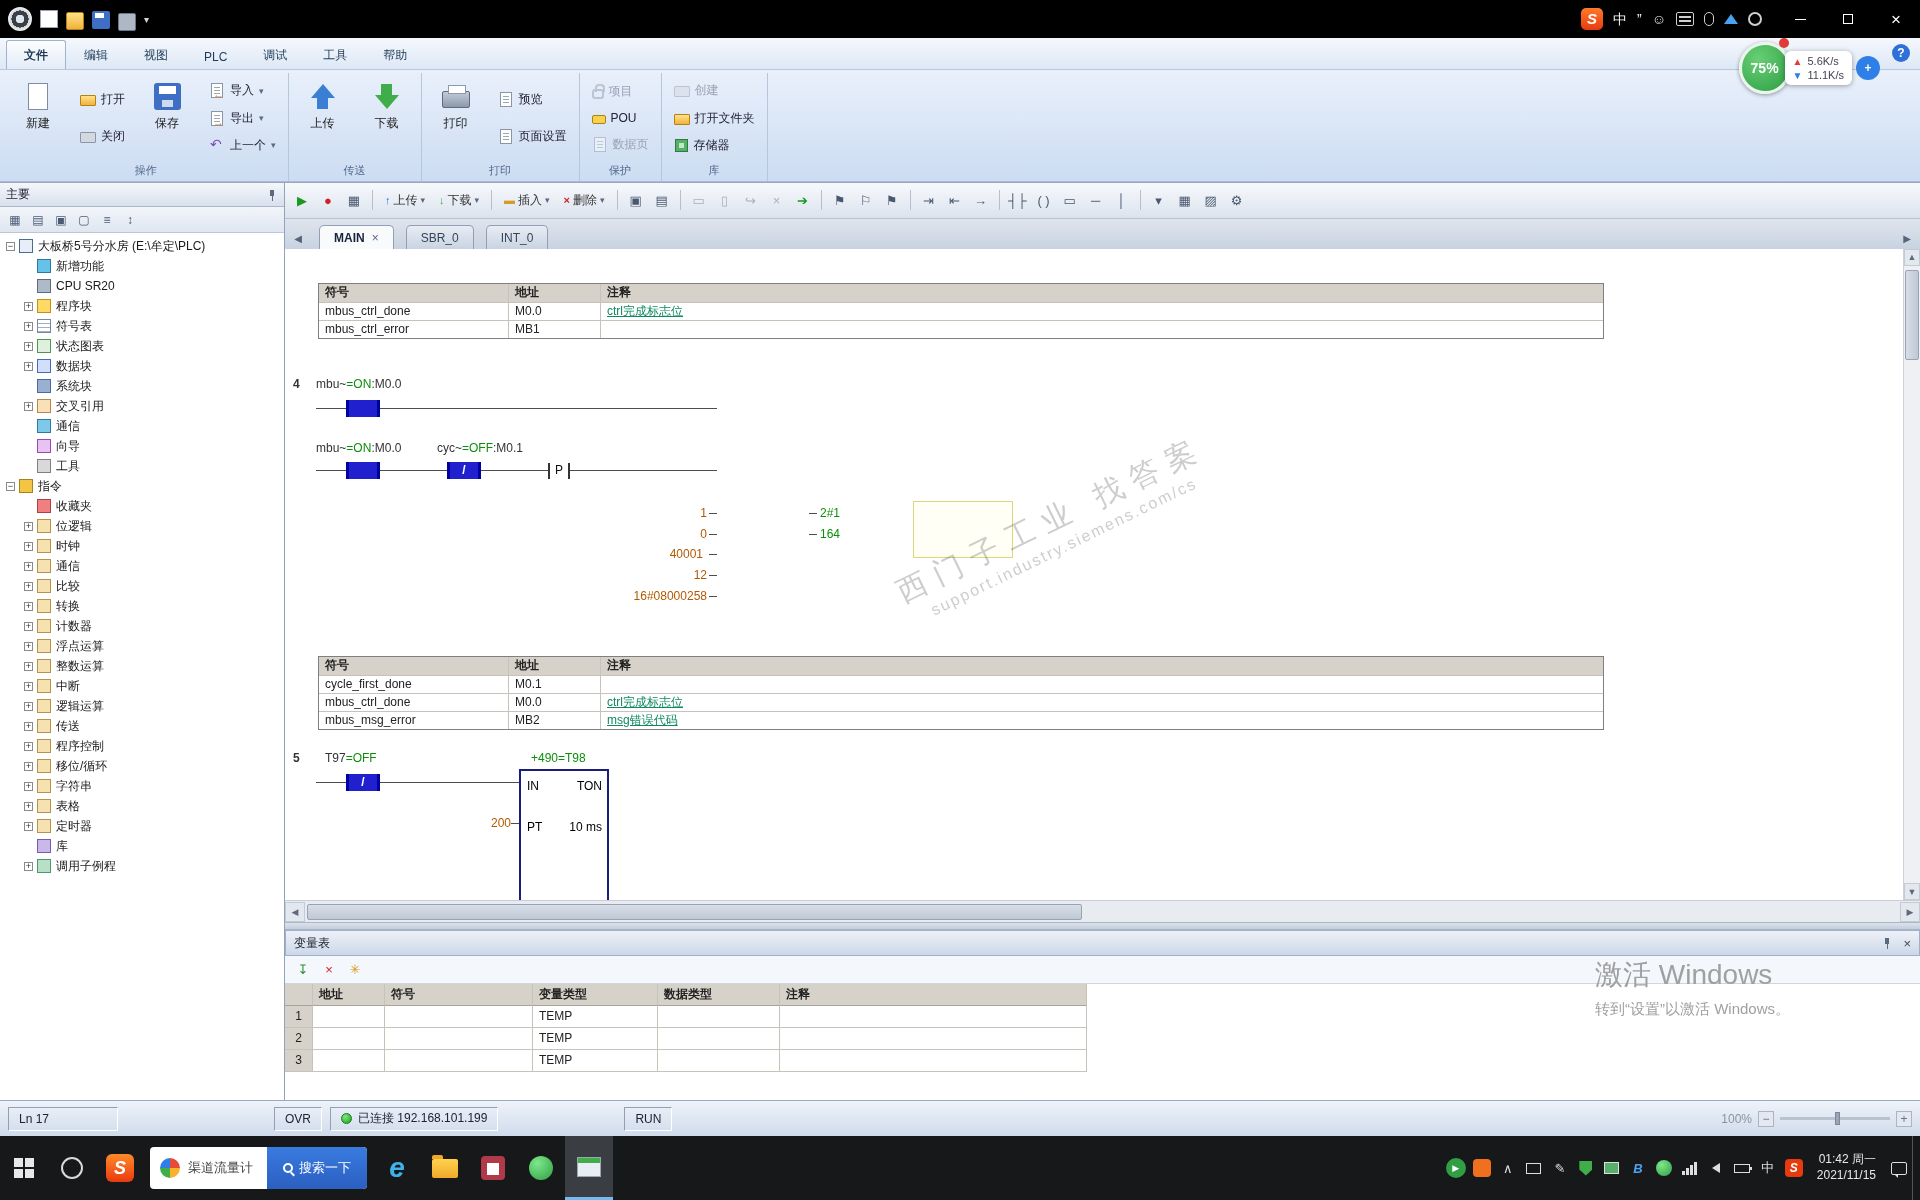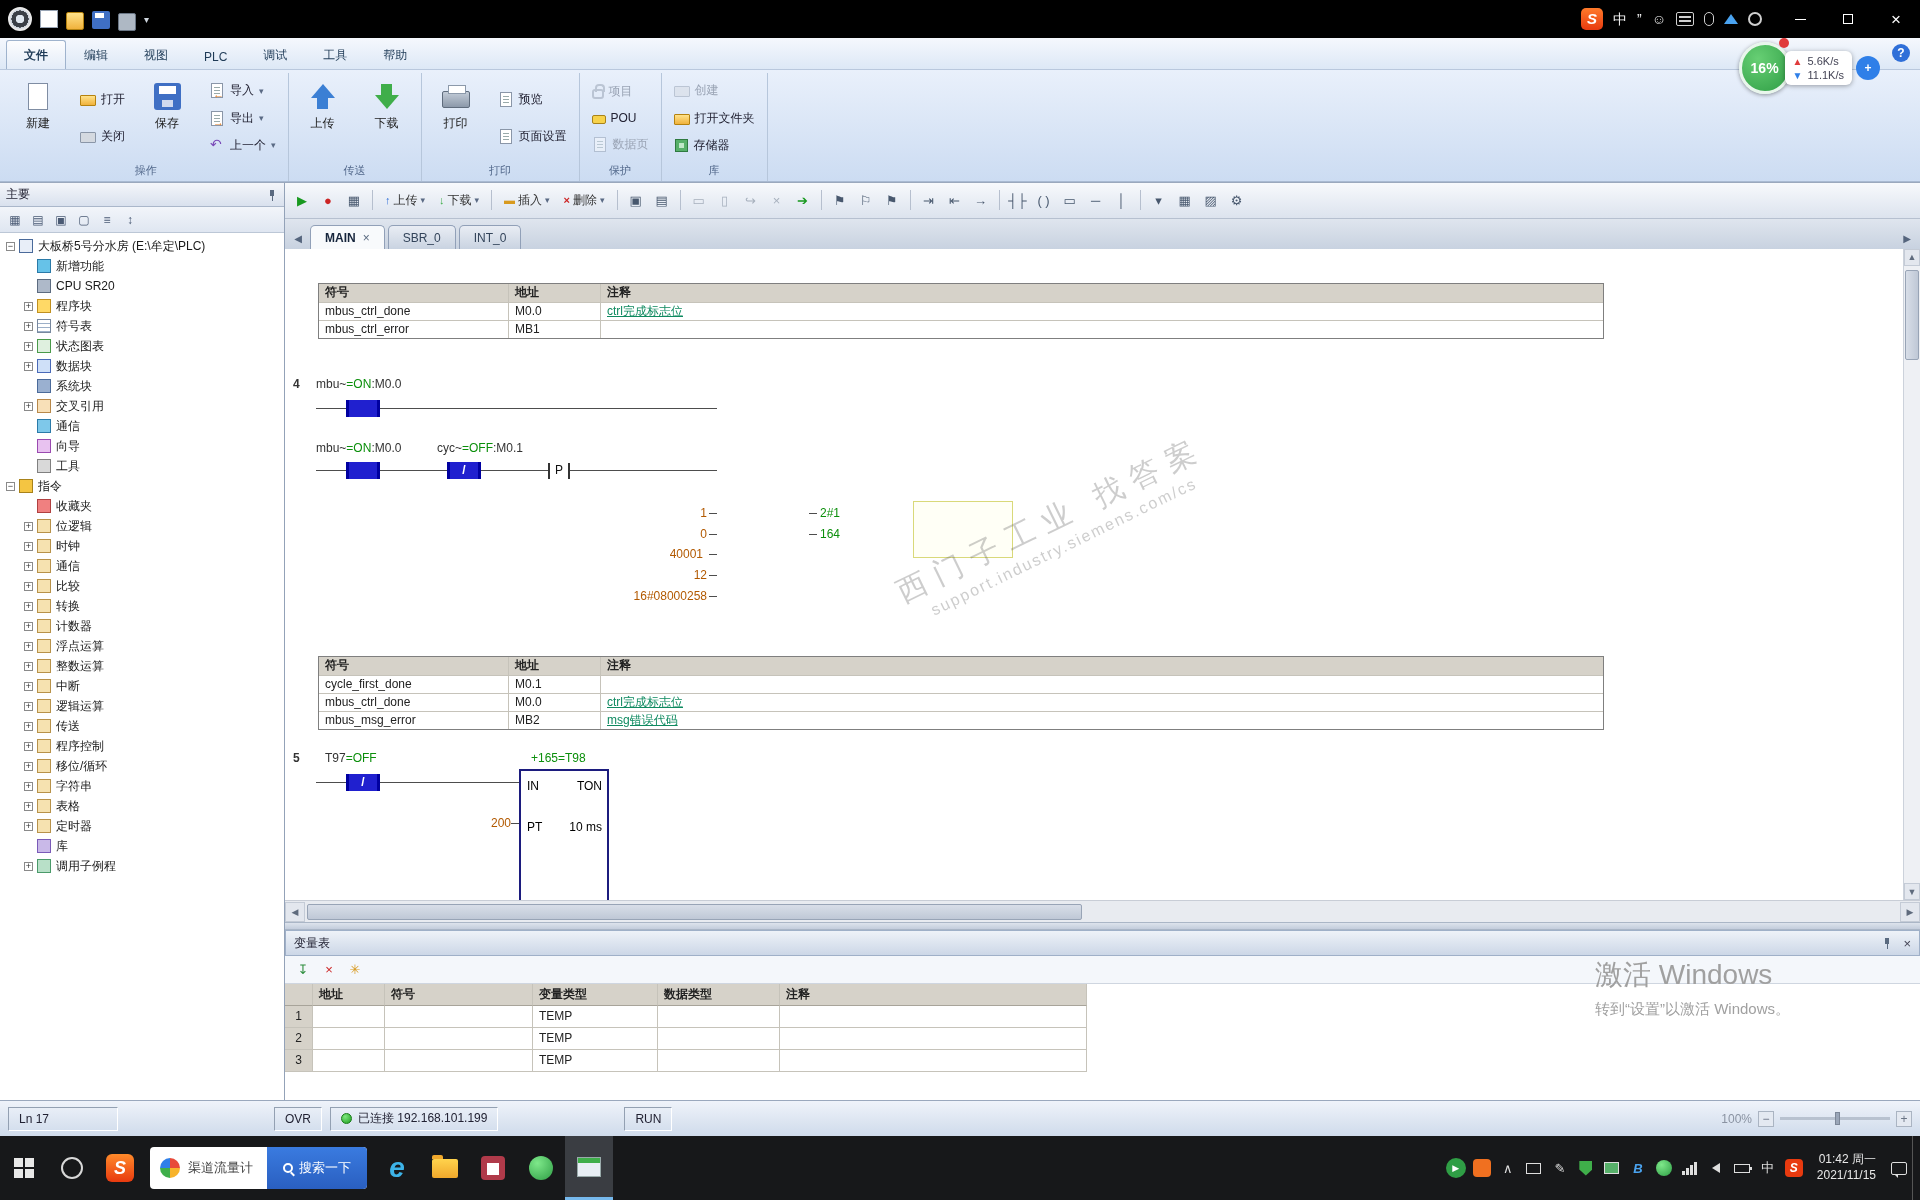--- a/index.html
+++ b/index.html
@@ -133,21 +133,21 @@
   .tbi.red::before{color:#cc2424}
   .tbi.dim::before{color:#a7b0bd}
   .tbsep{width:1px;height:20px;background:#b6bfce;margin:0 4px}
   .tbtext{display:flex;align-items:center;gap:3px;padding:2px 5px;border:1px solid transparent;border-radius:2px;color:#333}
   .tbtext .mini{font-size:11px;font-weight:bold}
   .mini.blue{color:#2f6fd8}.mini.grn{color:#3fae4a}.mini.yel{color:#d89a1f}.mini.red{color:#cc2424}
 
   
   .tabbar{height:30px;background:linear-gradient(#dfe5ee,#c8d2e0);display:flex;align-items:flex-end;padding:0 4px;position:relative}
   .tabnav{width:18px;height:20px;display:flex;align-items:center;justify-content:center;color:#55657d;font-size:10px}
-  .tab{padding:5px 14px 4px;margin-left:3px;background:linear-gradient(#e9edf4,#c9d3e1);border:1px solid #91a0b8;border-bottom:none;border-radius:5px 5px 0 0;color:#33445a;display:flex;align-items:center;gap:7px}
+  .tab{padding:5px 14px 4px;margin-left:12px;background:linear-gradient(#e9edf4,#c9d3e1);border:1px solid #91a0b8;border-bottom:none;border-radius:5px 5px 0 0;color:#33445a;display:flex;align-items:center;gap:7px}
   .tab.active{background:#f8fafc;font-weight:bold;color:#16253c}
   .tab .x{color:#5a6a80;font-weight:normal}
   .tabnav.right{margin-left:auto}
 
   
   .viewport{position:relative;height:652px;background:#fff;overflow:hidden}
   .symtable{position:absolute;border:1px solid #7f7f7f;background:#fff}
   .symrow{display:flex;height:18px;border-top:1px solid #c6c3ba;align-items:center}
   .symrow:first-child{border-top:none}
   .symrow.hdr{background:#d6d2c9;font-weight:bold}
@@ -432,21 +432,21 @@
             <span>存储器</span>
           </div>
         </div>
       </div>
       <div class="rlabel">库</div>
     </div>
   </div>
 
   <div class="widget">
     <span class="wbadge"></span>
-    <div class="wball">16%</div>
+    <div class="wball">75%</div>
     <div class="wcard">
       <div class="wrow">
           <span class="wup">▲</span>
           <span>5.6K/s</span>
         </div>
       <div class="wrow">
           <span class="wdn">▼</span>
           <span>11.1K/s</span>
         </div>
     </div>
@@ -777,21 +777,21 @@
             <div class="symcell c1">mbus_msg_error</div>
             <div class="symcell c2">MB2</div>
             <div class="symcell c3"><span class="cmt">msg错误代码</span></div>
           </div>
         </div>
 
         <span class="netnum" style="left:8px;top:502px">5</span>
         <div class="ladlabel" style="left:40px;top:502px">
           <span>T97</span><span class="green">=OFF</span>
         </div>
-        <div class="ladlabel green" style="left:246px;top:502px">+165=T98</div>
+        <div class="ladlabel green" style="left:246px;top:502px">+490=T98</div>
         <div class="wire" style="left:31px;top:533px;width:203px"></div>
         <div class="contact nc" style="left:61px;top:525px"></div>
         <div class="fblock" style="left:234px;top:520px;width:90px;height:150px">
           <span class="pl" style="top:8px">IN</span>
           <span class="pr" style="top:8px">TON</span>
           <span class="pl" style="top:49px">PT</span>
           <span class="pr" style="top:49px">10 ms</span>
         </div>
         <span class="pval" style="left:146px;top:567px;width:80px">200</span>
         <span class="tick" style="left:226px;top:574px"></span>

